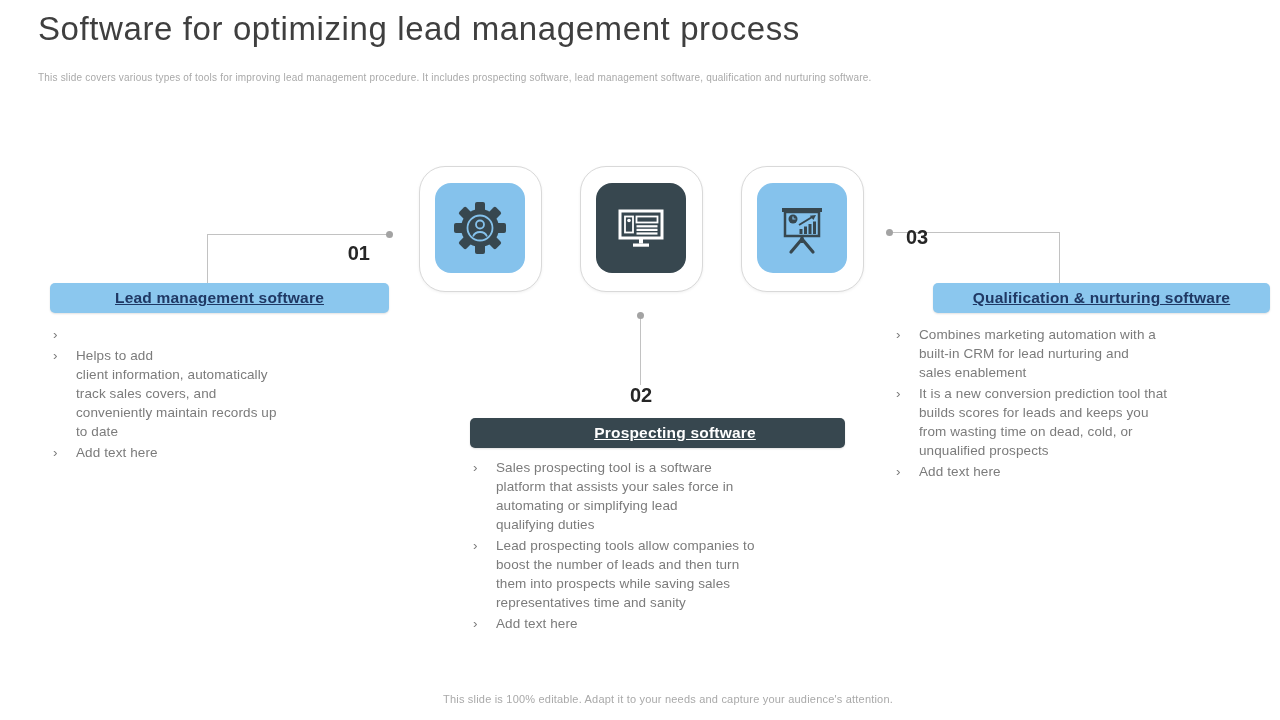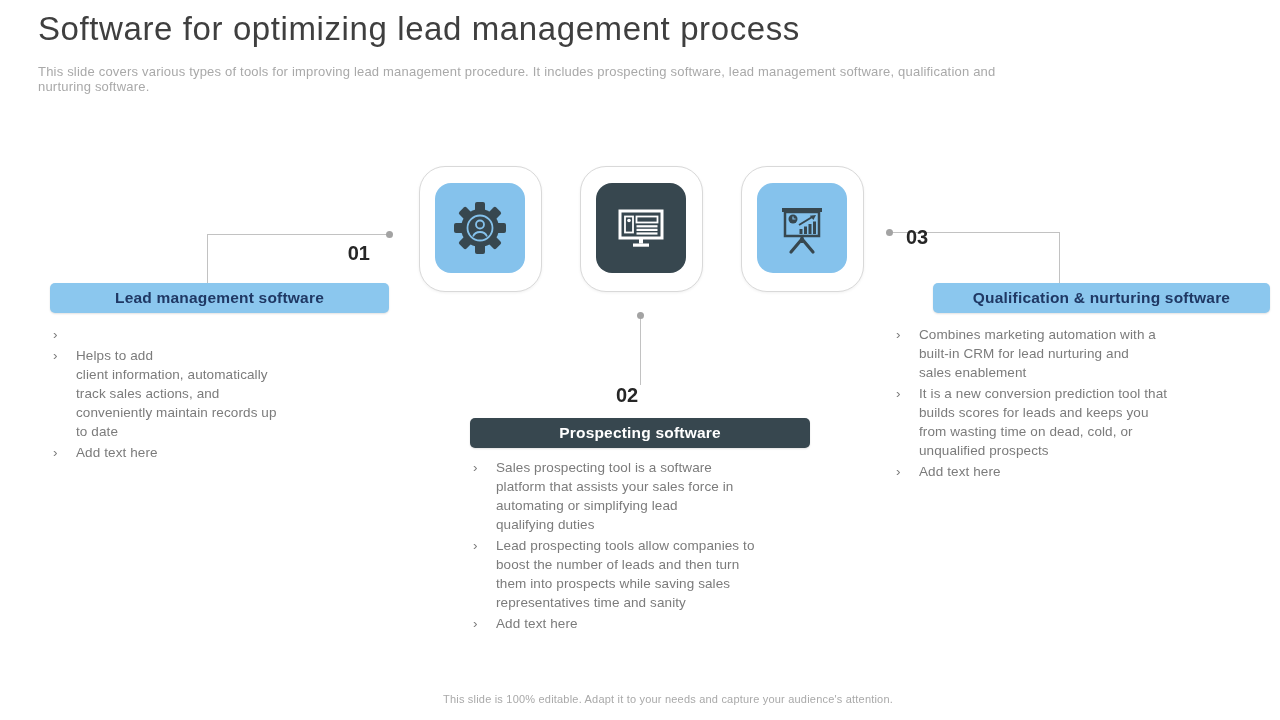--- a/index.html
+++ b/index.html
@@ -7,22 +7,22 @@
     position:relative; width:1280px; height:720px; margin:0 auto;
     background:#ffffff; overflow:hidden;
     font-family:"Liberation Sans", sans-serif;
   }
   .title {
     position:absolute; left:38px; top:10px;
     font-size:33px; font-weight:400; letter-spacing:0.6px;
     color:#3f3f3f; white-space:nowrap;
   }
   .subtitle {
-    position:absolute; left:38px; top:64px; width:1010px;
-    font-size:13px; color:#a9a9a9; letter-spacing:0.2px;
+    position:absolute; left:38px; top:72px; width:1010px;
+    font-size:10px; color:#a9a9a9; letter-spacing:0.2px;
   }
   .card {
     position:absolute; top:166px; width:121px; height:124px;
     background:#ffffff; border:1px solid #d9d9d9; border-radius:26px;
     box-shadow:0 1px 3px rgba(0,0,0,0.06);
   }
   .card .inner {
     position:absolute; left:15px; top:16px; width:90px; height:90px;
     border-radius:16px; display:flex; align-items:center; justify-content:center;
   }
@@ -33,21 +33,21 @@
   }
   .hline, .vline { position:absolute; background:#c2c2c2; }
   .hline { height:1px; } .vline { width:1px; }
   .dot {
     position:absolute; width:7px; height:7px; border-radius:50%;
     background:#a3a3a3;
   }
   .header-bar {
     position:absolute; height:30px; border-radius:5px;
     text-align:center; line-height:30px; font-weight:bold; font-size:15.5px;
-    letter-spacing:0.2px; box-shadow:0 1px 2px rgba(0,0,0,0.12);
+    letter-spacing:0.2px; box-shadow:0 1px 2px rgba(0,0,0,0.12);text-decoration:underline;
   }
   .header-blue { background:#8BC7EE; color:#1F3864; }
   .header-dark { background:#37474F; color:#ffffff; }
   .bullets {
     position:absolute; margin:0; padding:0; list-style:none;
   }
   .bullets li {
     display:flex; font-size:13.5px; line-height:19px; color:#7b7b7b;
     margin-bottom:2px;
   }
@@ -139,47 +139,47 @@
     </div>
   </div>
 
   <div class="hline" style="left:207px; top:234px; width:180px;"></div>
   <div class="vline" style="left:207px; top:234px; height:49px;"></div>
   <div class="dot" style="left:386px; top:231px;"></div>
   <div class="num" style="left:330px; top:203px; width:40px; text-align:right;margin-top:39px;">01</div>
 
   <div class="vline" style="left:640px; top:318px; height:67px;"></div>
   <div class="dot" style="left:637px; top:312px;"></div>
-  <div class="num" style="left:616px; top:384px; width:50px; text-align:left;">02</div>
+  <div class="num" style="left:616px; top:384px; width:50px; text-align:center;">02</div>
 
   <div class="hline" style="left:892px; top:232px; width:168px;"></div>
   <div class="vline" style="left:1059px; top:232px; height:51px;"></div>
   <div class="dot" style="left:886px; top:229px;"></div>
   <div class="num" style="left:906px; top:203px;margin-top:23px;">03</div>
 
   <div class="header-bar header-blue" style="left:50px; top:283px; width:339px;">Lead management software</div>
   <ul class="bullets" style="left:50px; top:325px; width:338px;">
     <li>
       <span class="marker">›</span>
     </li>
     <li>
       <span class="marker">›</span>
       <span class="btext">Helps to add
 client information, automatically
-track sales actions, and
+track sales covers, and
 conveniently maintain records up
 to date</span>
     </li>
     <li>
       <span class="marker">›</span>
       <span class="btext">Add text here</span>
     </li>
   </ul>
 
-  <div class="header-bar header-dark" style="left:470px; top:418px; width:340px;">Prospecting software</div>
+  <div class="header-bar header-dark" style="left:470px; top:418px; width:340px;padding-left:35px;">Prospecting software</div>
   <ul class="bullets" style="left:470px; top:458px; width:345px;">
     <li>
       <span class="marker">›</span>
       <span class="btext">Sales prospecting tool is a software
 platform that assists your sales force in
 automating or simplifying lead
 qualifying duties</span>
     </li>
     <li>
       <span class="marker">›</span>

